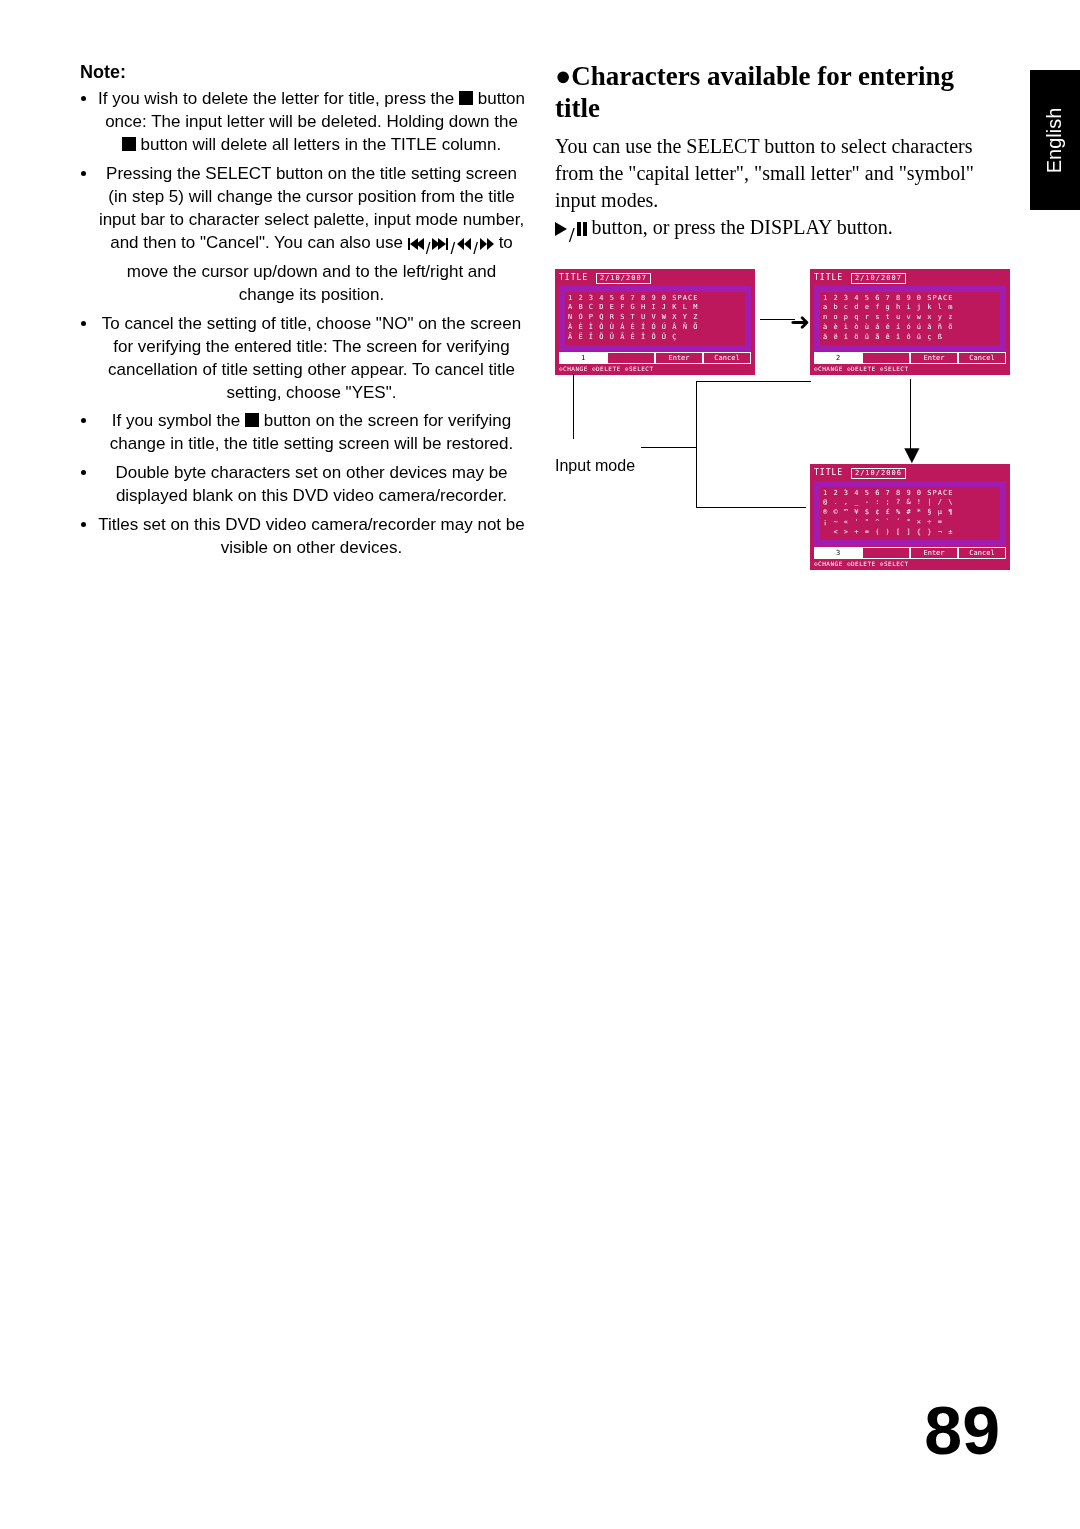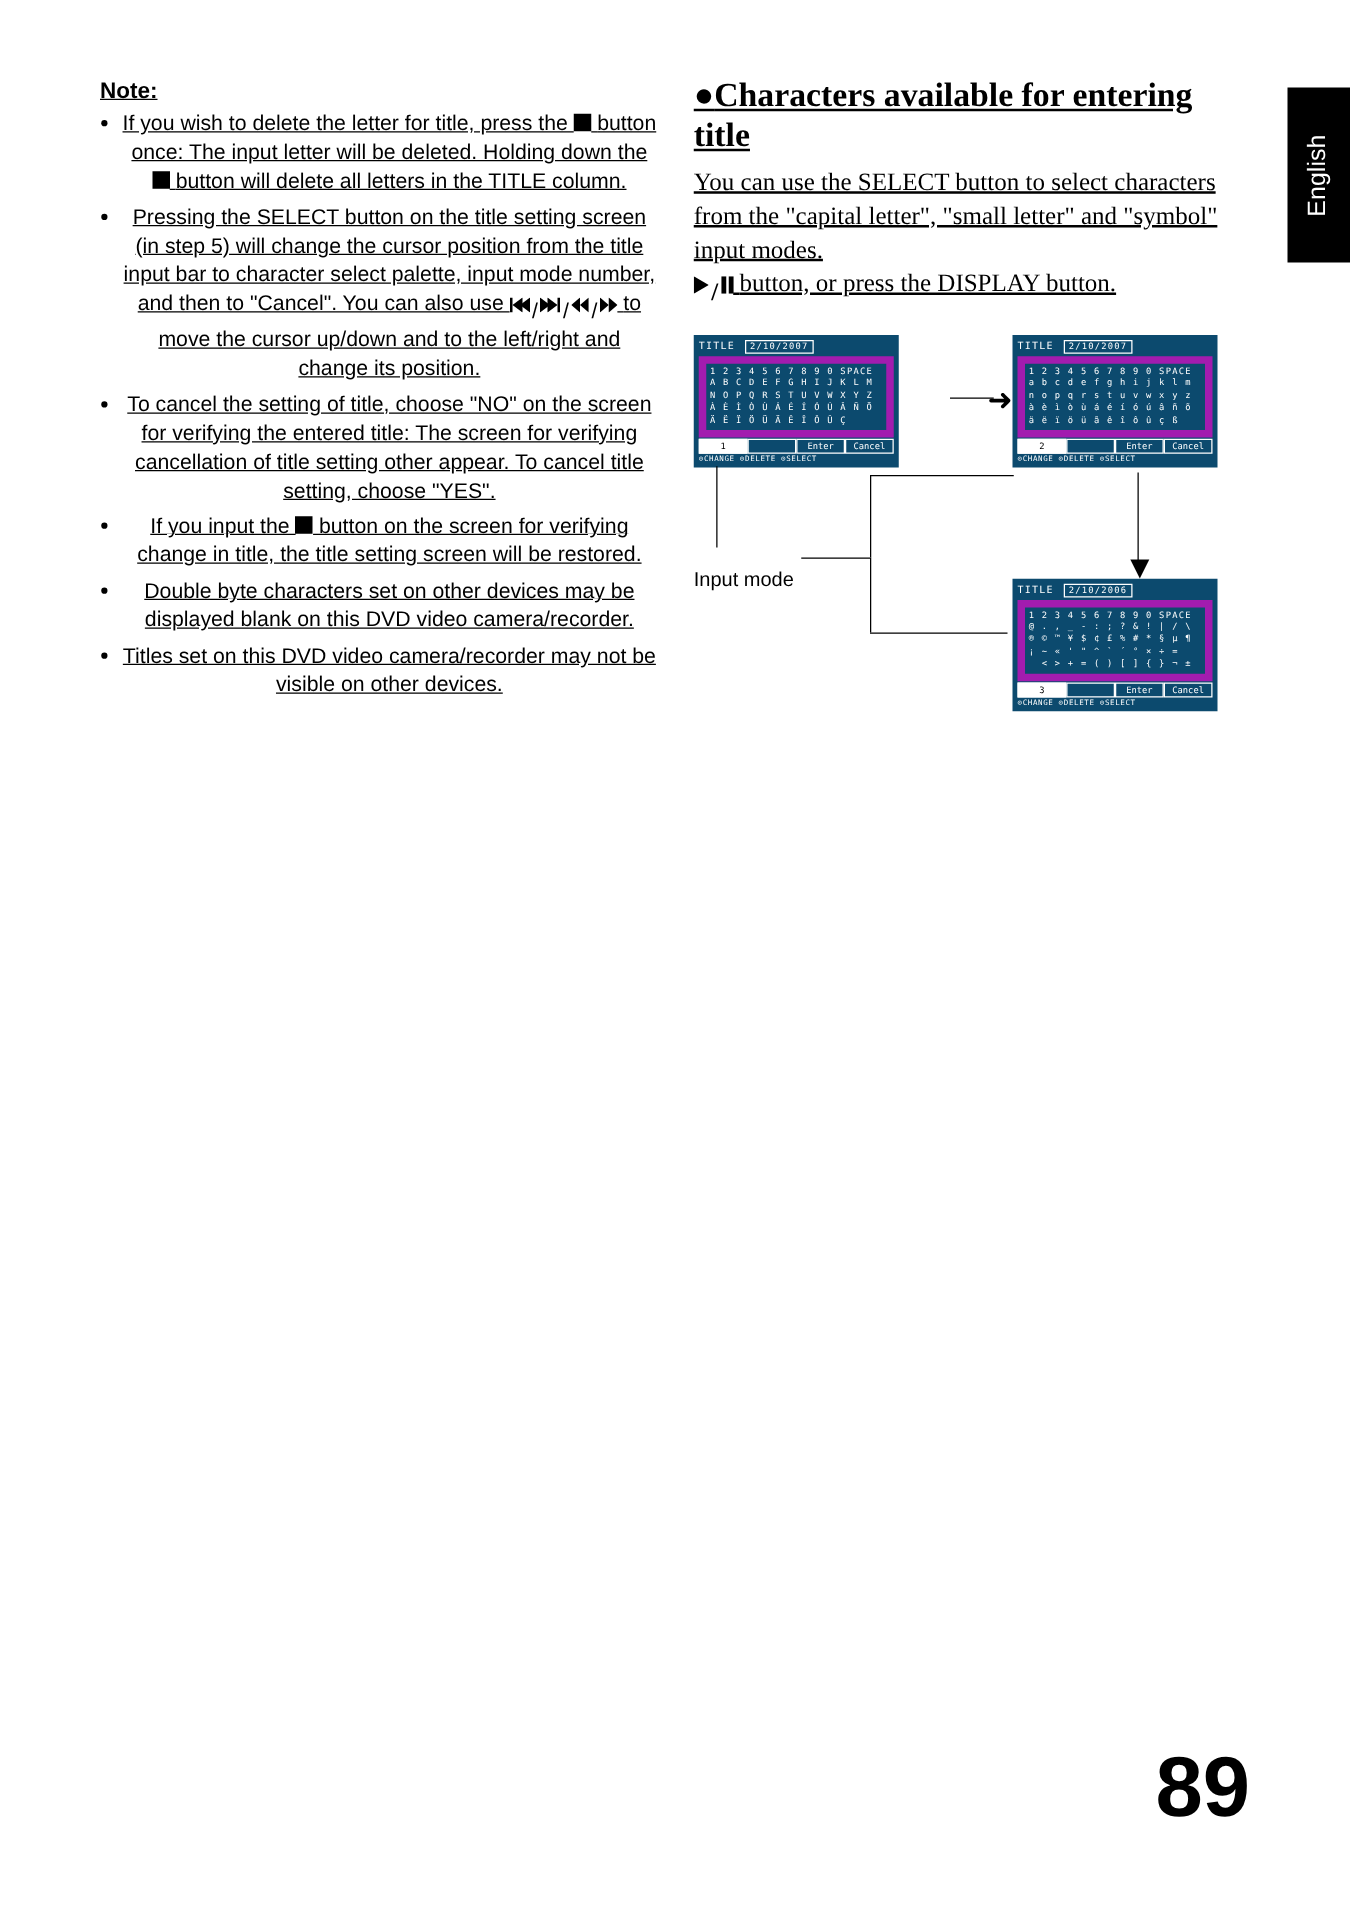--- a/index.html
+++ b/index.html
@@ -15,21 +15,20 @@
   .page {
     position: relative;
     padding: 60px 80px 60px 80px;
     box-sizing: border-box;
     width: 1080px;
     height: 1529px;
   }
   .columns {
     display: flex;
     gap: 30px;
-    text-decoration: underline;
   }
   .col-left {
     flex: 1;
     font-size: 17px;
     line-height: 1.35;
   }
   .col-right {
     flex: 1;
     font-size: 17px;
     line-height: 1.35;
@@ -109,22 +108,22 @@
   }
 
   
   .diagram {
     margin-top: 20px;
     position: relative;
     height: 360px;
   }
   .panel {
     position: absolute;
-    width: 164px;
-    background: #0c4a6e;
+    width: 200px;
+    background: #be185d;
     color: #fff;
     font-family: monospace;
     font-size: 8px;
     padding: 4px 4px 2px 4px;
     box-sizing: border-box;
     line-height: 1.25;
   }
   .panel .title-row {
     font-size: 8px;
     letter-spacing: 1px;
@@ -231,21 +230,21 @@
                 <polygon points="0,0 7,6 0,12" fill="#000"></polygon>
                 <polygon points="7,0 14,6 7,12" fill="#000"></polygon>
               </svg>
           </span>
           <span> to move the cursor up/down and to the left/right and change its position.</span>
         </li>
         <li>
           <span>To cancel the setting of title, choose "NO" on the screen for verifying the entered title: The screen for verifying cancellation of title setting other appear. To cancel title setting, choose "YES".</span>
         </li>
         <li>
-          <span>If you input the </span>
+          <span>If you symbol the </span>
           <span class="stop-sq"></span>
           <span> button on the screen for verifying change in title, the title setting screen will be restored.</span>
         </li>
         <li>
           <span>Double byte characters set on other devices may be displayed blank on this DVD video camera/recorder.</span>
         </li>
         <li>
           <span>Titles set on this DVD video camera/recorder may not be visible on other devices.</span>
         </li>
       </ul>

